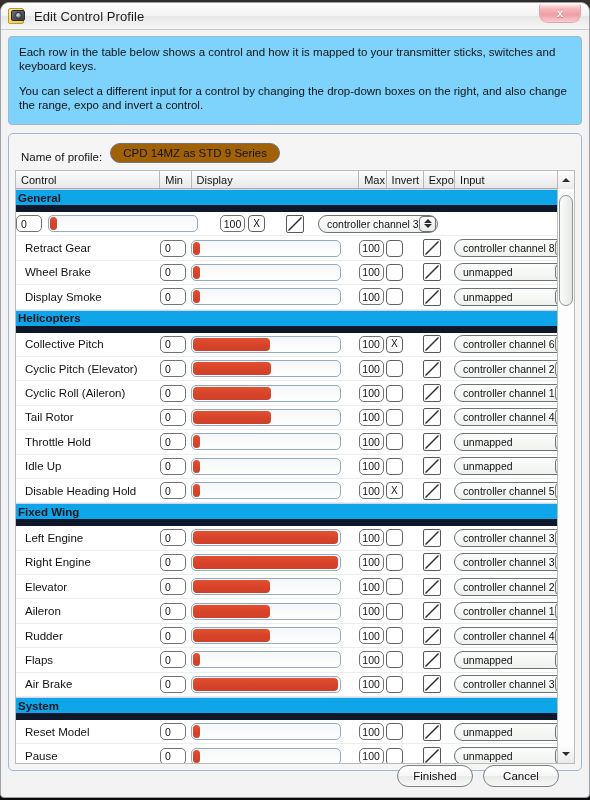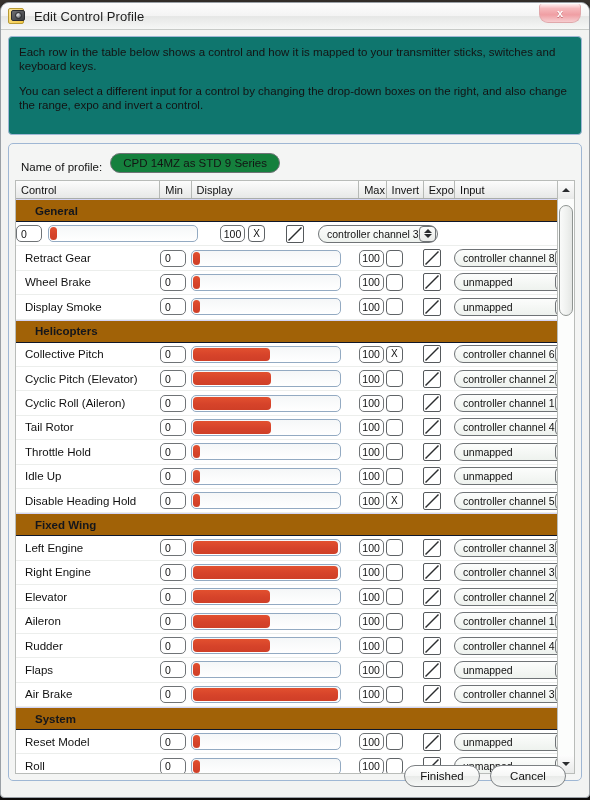--- a/index.html
+++ b/index.html
@@ -74,24 +74,24 @@
   }
   #close-button .x {
     font-size: 11px; color: #fdfdfd; font-weight: bold;
     text-shadow: 0 1px 0 rgba(180,90,95,.7);
     line-height: 1;
   }
   
   #winbody { padding: 6px 7px 0 7px; }
 
   #info-box {
-    background: #0f766e;
+    background: #7dd3fc;
     border: 1px solid #9fb7d4;
     border-radius: 4px;
-    padding: 8px 10px 22px 10px;
+    padding: 8px 10px 12px 10px;
     margin-bottom: 8px;
   }
   #info-box p {
     margin: 0 0 11px 0;
     font-size: 11.5px; line-height: 14px; color: #131313;
   }
   #info-box p:last-child { margin-bottom: 0; }
 
   
   #profile-panel {
@@ -103,21 +103,21 @@
     position: relative;
   }
   #profile-name-row {
     display: flex; align-items: flex-end;
     height: 22px; margin: 0 0 7px 6px;
   }
   #profile-name-label { font-size: 11.5px; color: #131313; }
   #profile-name-field {
     margin-left: 8px;
     min-width: 152px; height: 20px;
-    background: #15803d;
+    background: #a16207;
     border: 1px solid #6f7376;
     border-radius: 10px;
     display: flex; align-items: center; justify-content: center;
     padding: 0 12px;
     font-size: 11.5px; color: #131313;
     cursor: text;
     margin-top: 23px;
   }
 
   
@@ -155,25 +155,25 @@
   .col-expo    { width: 32px; }
   .col-input   { width: 122px; }
 
   #table-body {
     flex: 1 1 auto;
     overflow: hidden;
     background: #ffffff;
   }
   .section-header {
     height: 23px;
-    background: #a16207;
-    border-bottom: 1px solid #0f172a;
+    background: #0ea5e9;
+    border-bottom: 7px solid #0f172a;
     border-top: 1px solid #d3d4f5;
     display: flex; align-items: center;
-    padding-left: 19px;
+    padding-left: 2px;
     font-size: 11.5px; font-weight: bold; color: #14161c;
   }
   .data-row {
     height: 24.4px;
     display: flex; align-items: center;
     border-bottom: 1px solid #eceeec;
   }
   .cell { display: flex; align-items: center; height: 100%; }
   .ctrl-name {
     font-size: 11.5px; color: #111;
@@ -292,21 +292,21 @@
     background: linear-gradient(90deg,#fafbfa,#eef0ee 60%,#e4e6e4);
     border: 1px solid #8f9491;
     border-radius: 7px;
     cursor: grab;
   }
   
   #footer {
     position: absolute; left: 0; right: 0; bottom: 0;
     height: 42px;
     display: flex; align-items: center; justify-content: flex-end;
-    padding-right: 23px; gap: 10px;
+    padding-right: 30px; gap: 10px;
   }
   .btn {
     min-width: 76px; height: 22px;
     background: linear-gradient(180deg,#ffffff 0%,#f6f7f6 48%,#e9ebe9 52%,#f7f8f7 100%);
     border: 1px solid #7c8083;
     border-radius: 11px;
     font-size: 11.5px; color: #111;
     display: flex; align-items: center; justify-content: center;
     cursor: pointer;
   }
@@ -1018,21 +1018,21 @@
                   <span class="dd-text">unmapped</span>
                   <span class="dd-stepper">
                     <span class="arw-up"></span>
                     <span class="arw-dn"></span>
                   </span>
                 </div>
               </div>
             </div>
             <div class="data-row">
               <div class="cell col-control">
-                <span class="ctrl-name">Roll</span>
+                <span class="ctrl-name">Pause</span>
               </div>
               <div class="cell col-min">
                 <div class="numbox">0</div>
               </div>
               <div class="cell col-status">
                 <div class="bar-track">
                   <div class="bar-fill" style="width: calc(6% - 2px);"></div>
                 </div>
               </div>
               <div class="cell col-max">

